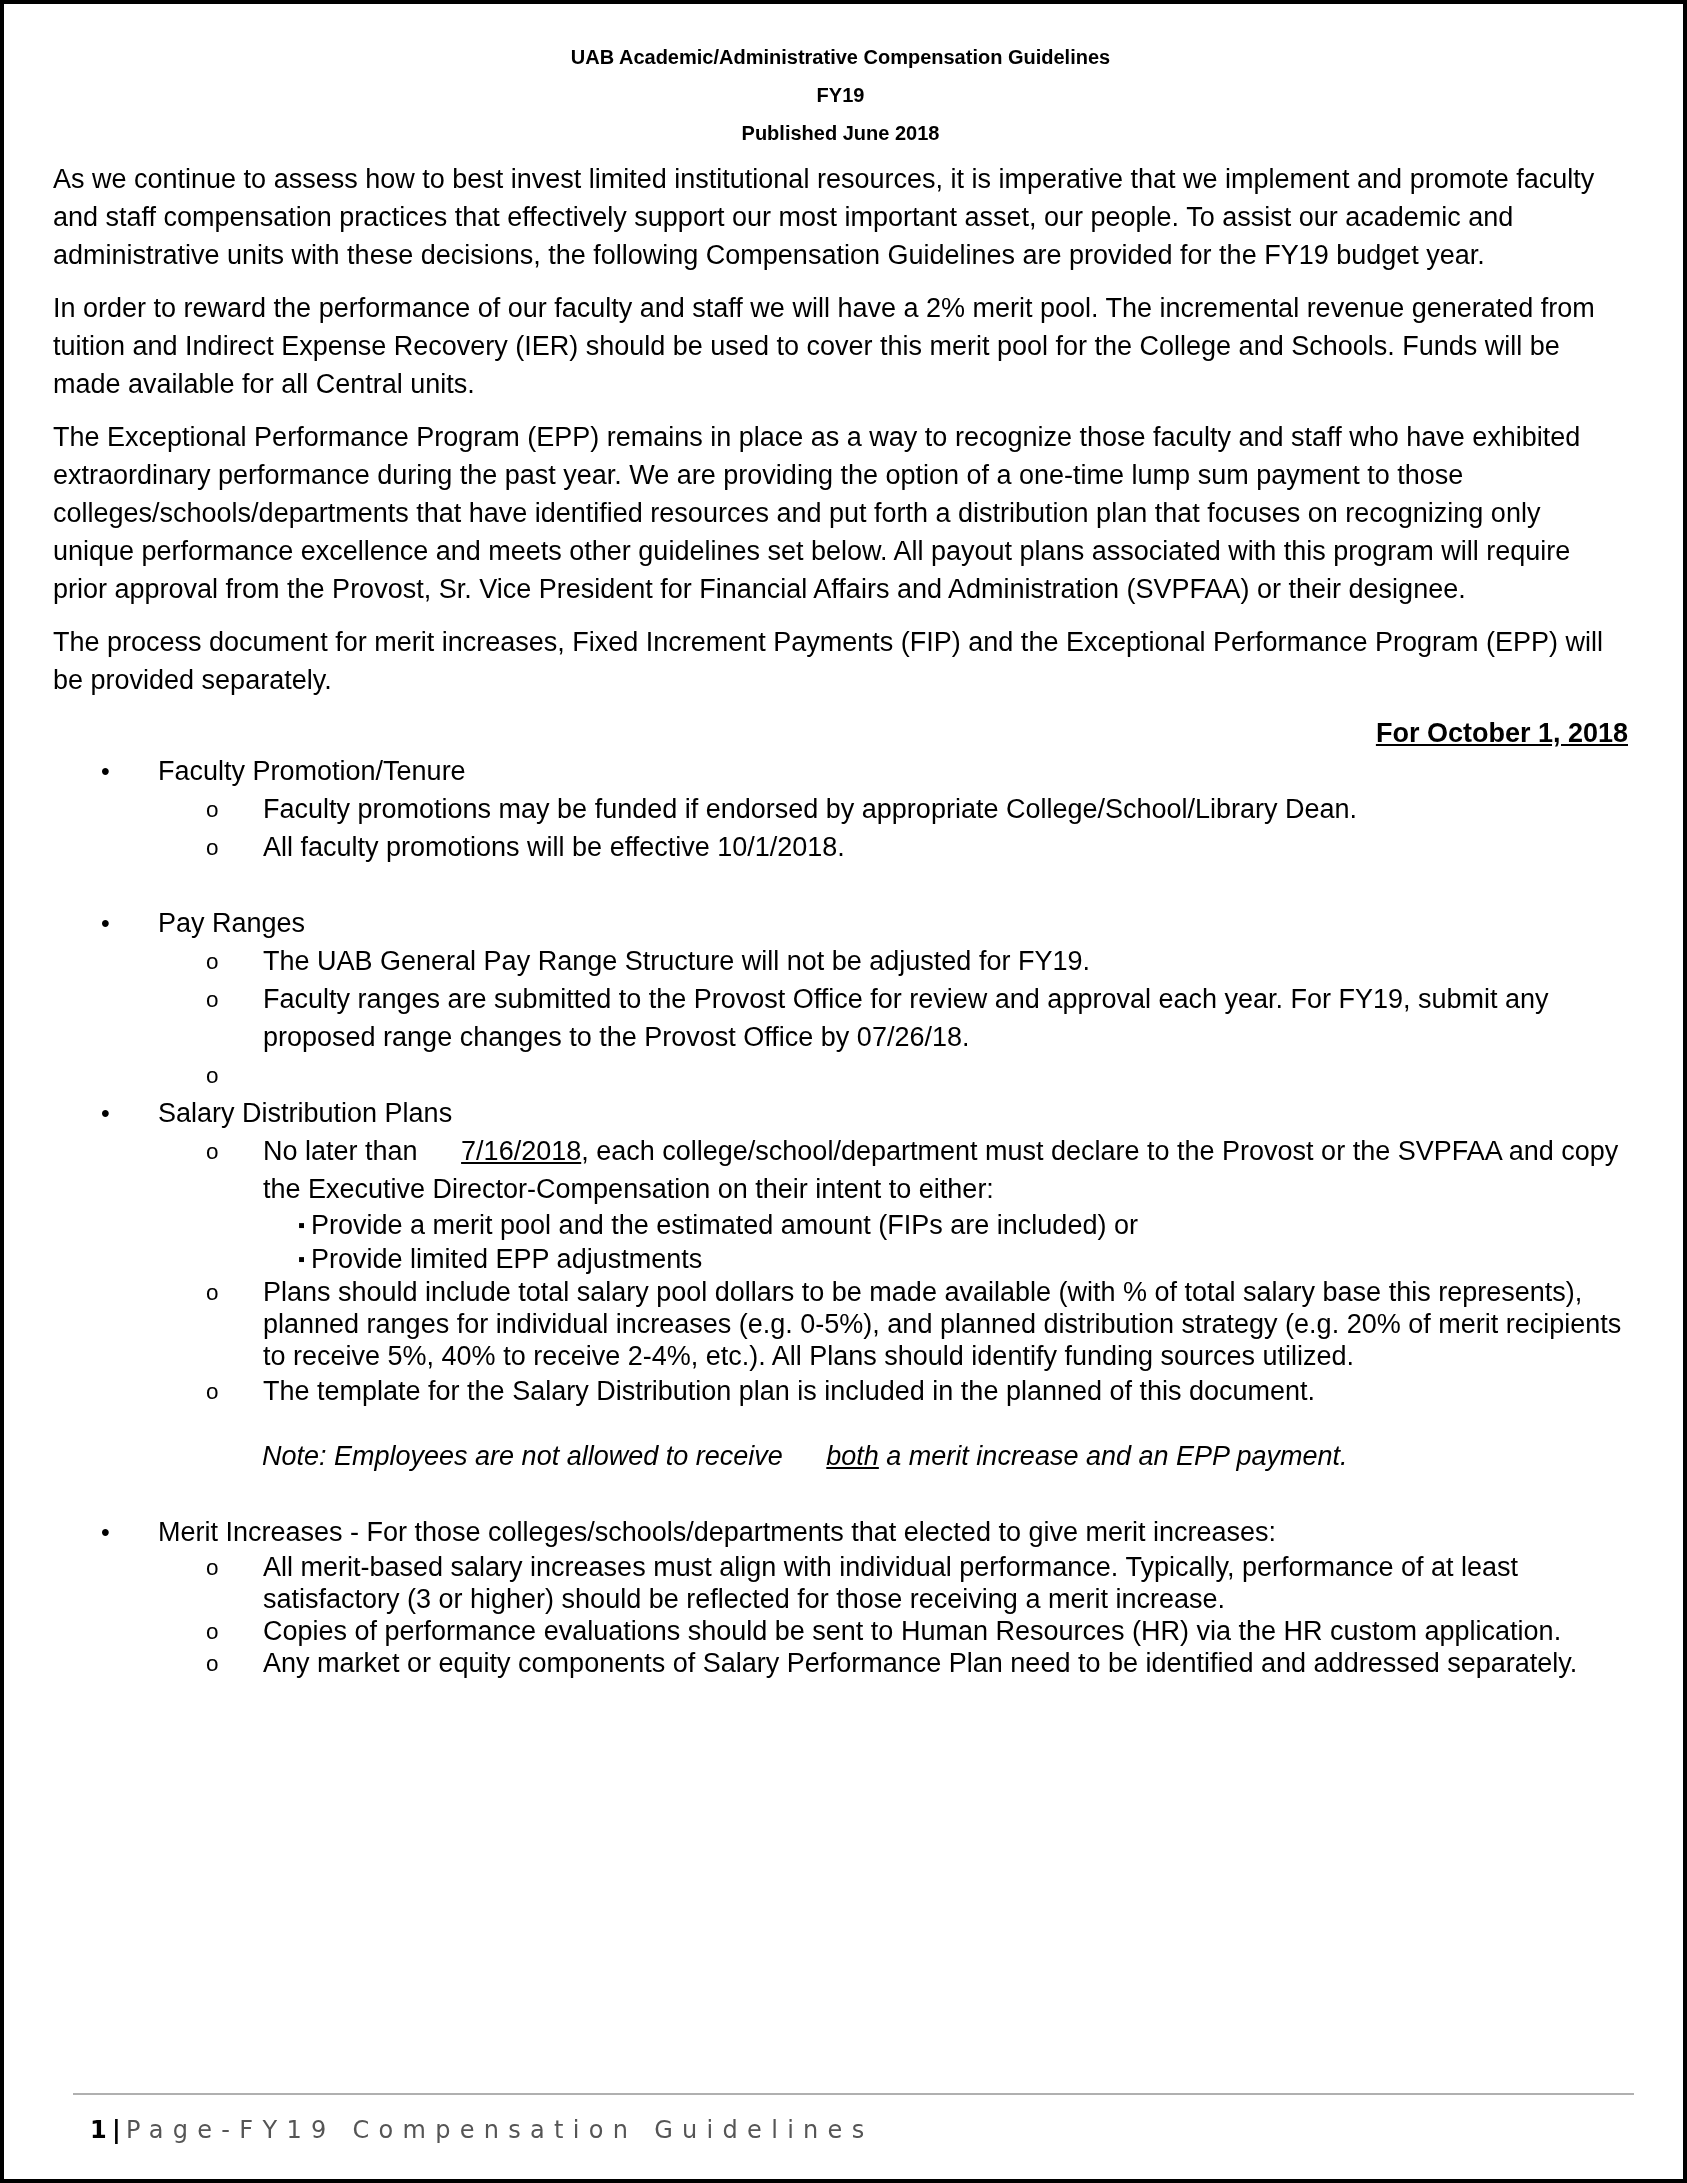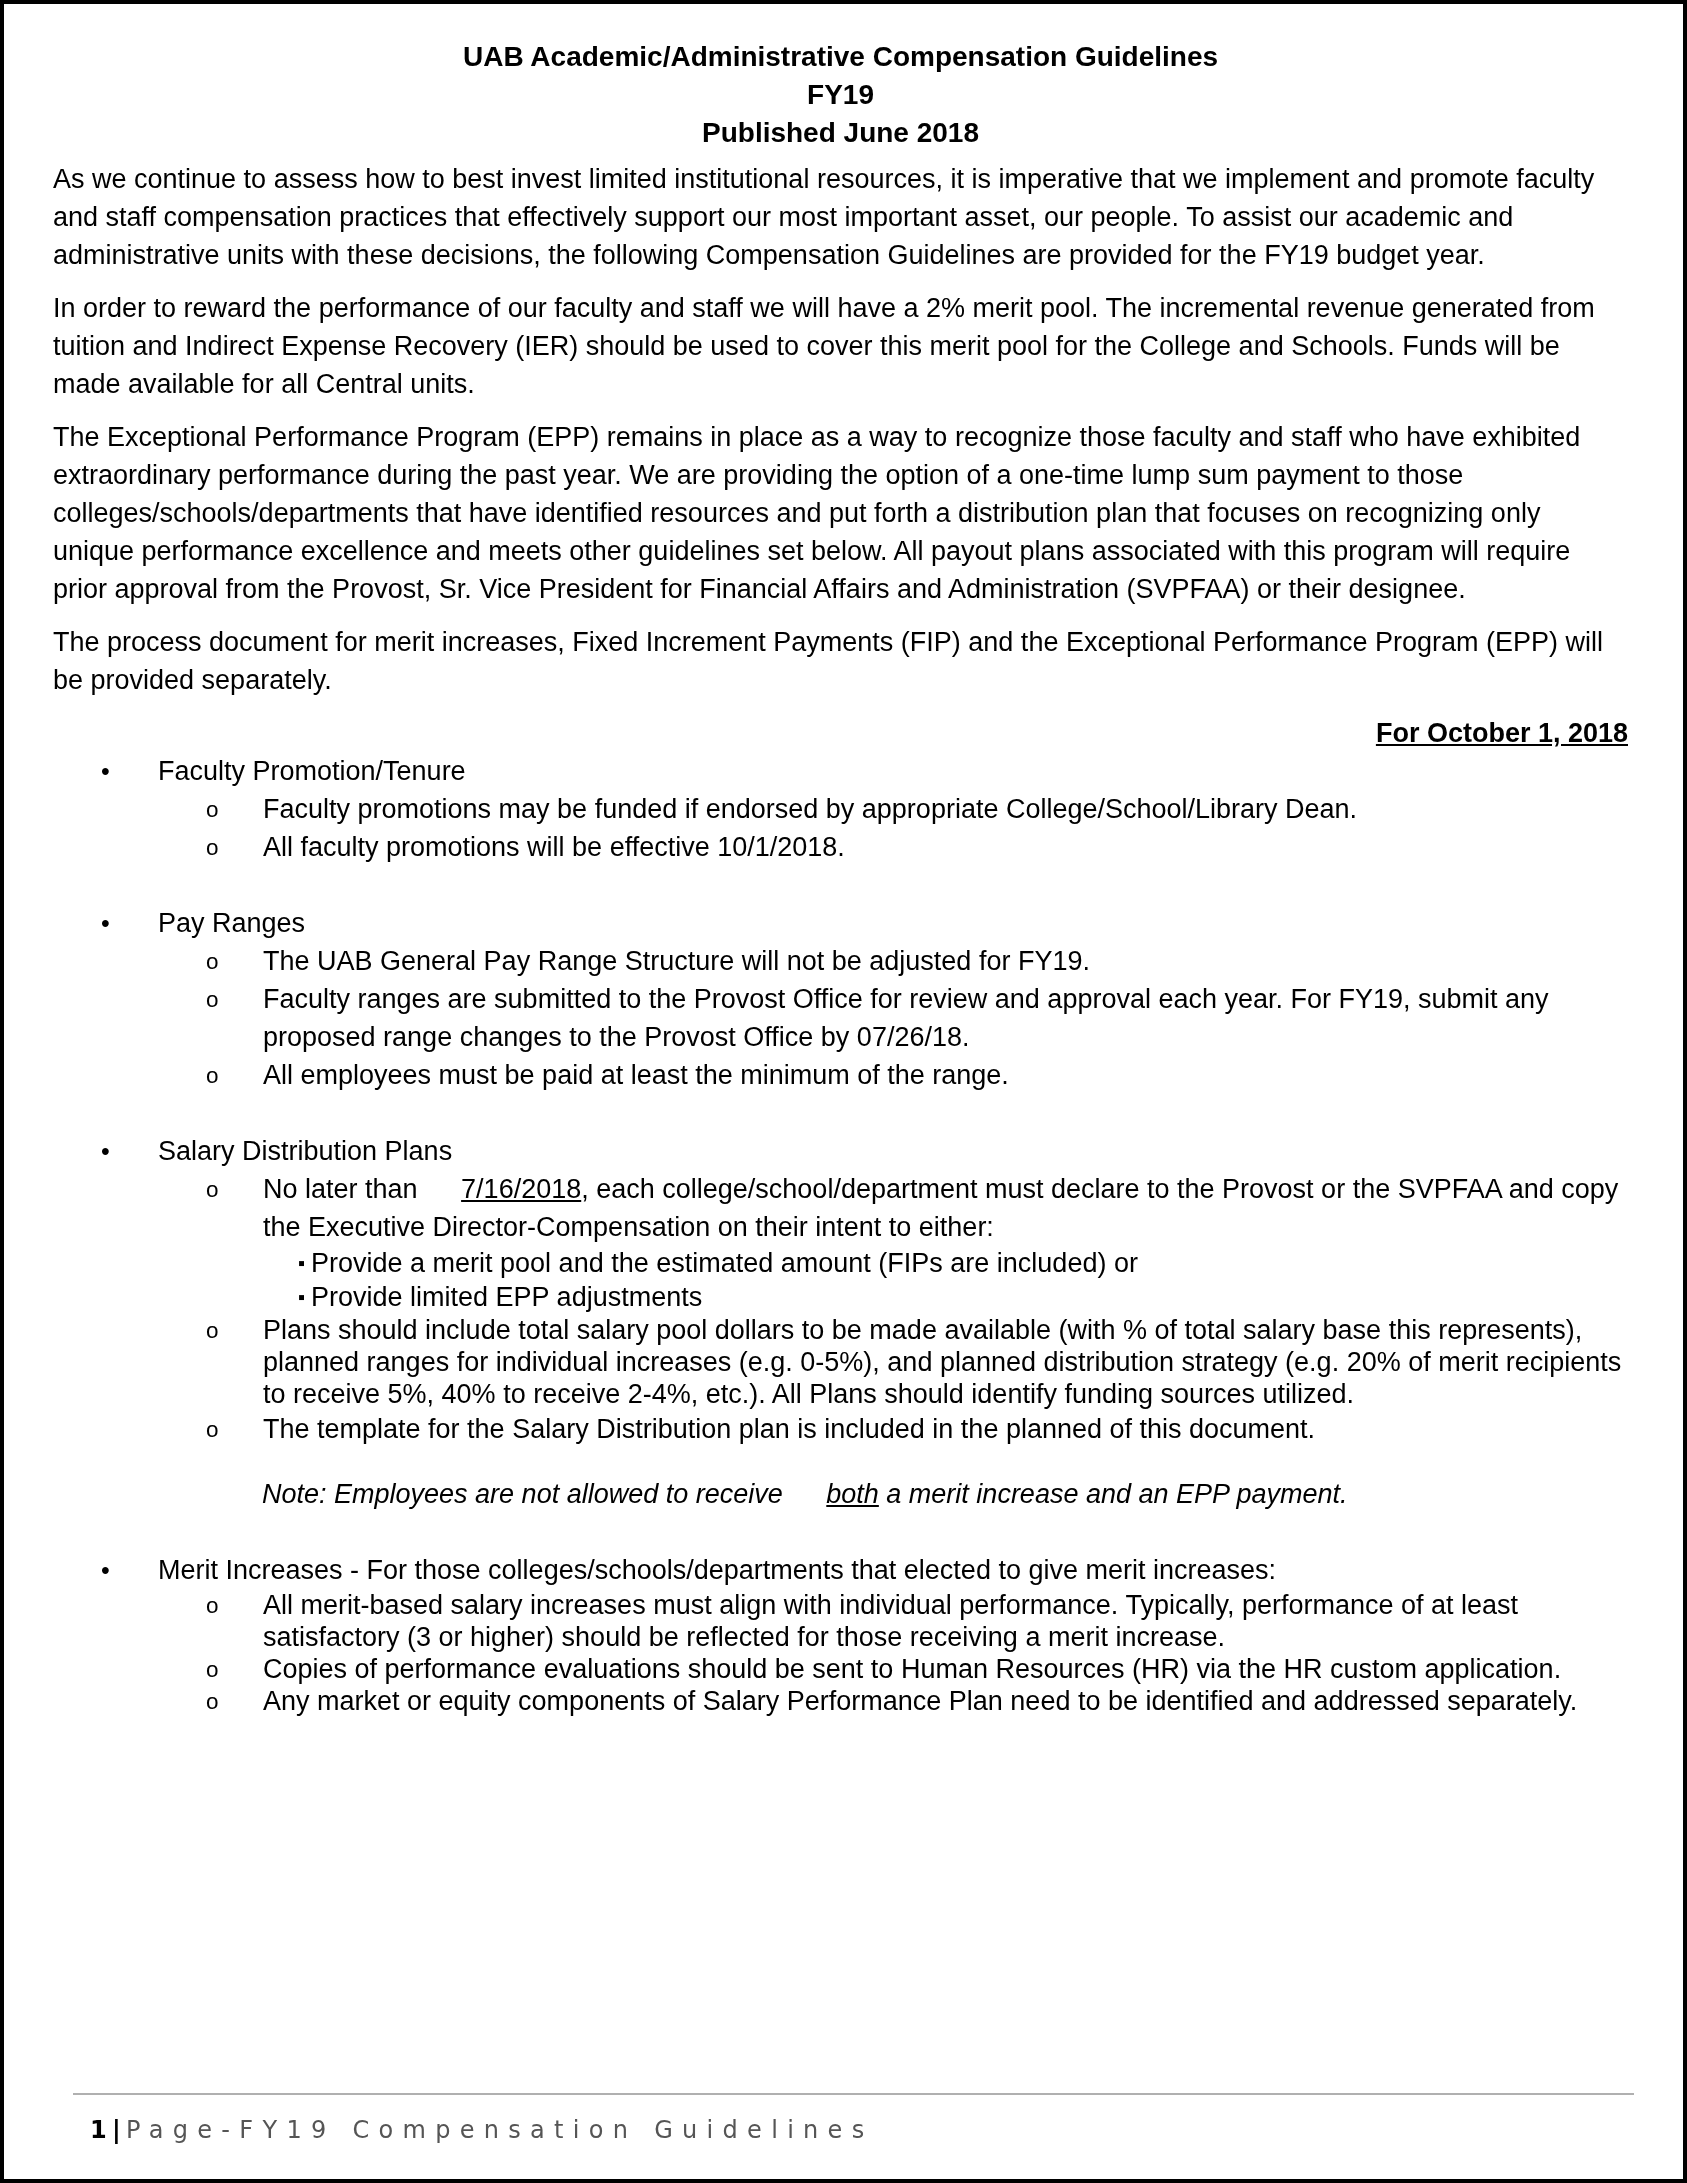--- a/index.html
+++ b/index.html
@@ -6,21 +6,21 @@
   body { width: 1687px; height: 2183px; position: relative; overflow: hidden; }
   .page-border {
     position: absolute; left: 0; top: 0; width: 1687px; height: 2183px;
     box-sizing: border-box; border: 4px solid #000; border-top-width: 4px;
   }
   .content {
     position: absolute; left: 53px; top: 38px; width: 1575px;
     font-family: "Liberation Sans", sans-serif; font-size: 27px; color: #000;
     line-height: 38px;
   }
-  .title-block { text-align: center; font-weight: bold; font-size: 28px; line-height: 38px; margin-bottom: 8px; }
+  .title-block { text-align: center; font-weight: bold; font-size: 20px; line-height: 38px; margin-bottom: 8px; }
   .title-block div { margin: 0; }
   p.para { margin: 0 0 15px 0; }
   .section-heading { font-weight: bold; text-decoration: underline; margin: 0; line-height: 38px; text-align: right; }
   ul.l1 { list-style: none; margin: 0; padding: 0; }
   ul.l1 > li { position: relative; padding-left: 105px; margin: 0; }
   ul.l1 > li > .marker { position: absolute; left: 48px; top: 0; font-size: 25px; }
   ul.l2 { list-style: none; margin: 0; padding: 0; }
   ul.l2 > li { position: relative; padding-left: 105px; margin-left: 0; }
   ul.l2 > li > .marker2 { position: absolute; left: 48px; top: 1.3px; font-size: 22.5px; }
   ul.l3 { list-style: none; margin: 0; padding: 0; }
@@ -81,21 +81,20 @@
         <li>
           <span class="marker2">o</span>
           <span>The UAB General Pay Range Structure will not be adjusted for FY19.</span>
         </li>
         <li>
           <span class="marker2">o</span>
           <span>Faculty ranges are submitted to the Provost Office for review and approval each year.  For FY19, submit any proposed range changes to the Provost Office by 07/26/18.</span>
         </li>
         <li>
           <span class="marker2">o</span>
-          <span>All employees must be paid at least the minimum of the range.</span>
         </li>
       </ul>
       <div class="gap"></div>
     </li>
 
     <li>
       <span class="marker">•</span>
       <span>Salary Distribution Plans</span>
       <ul class="l2 l2-container">
         <li>

